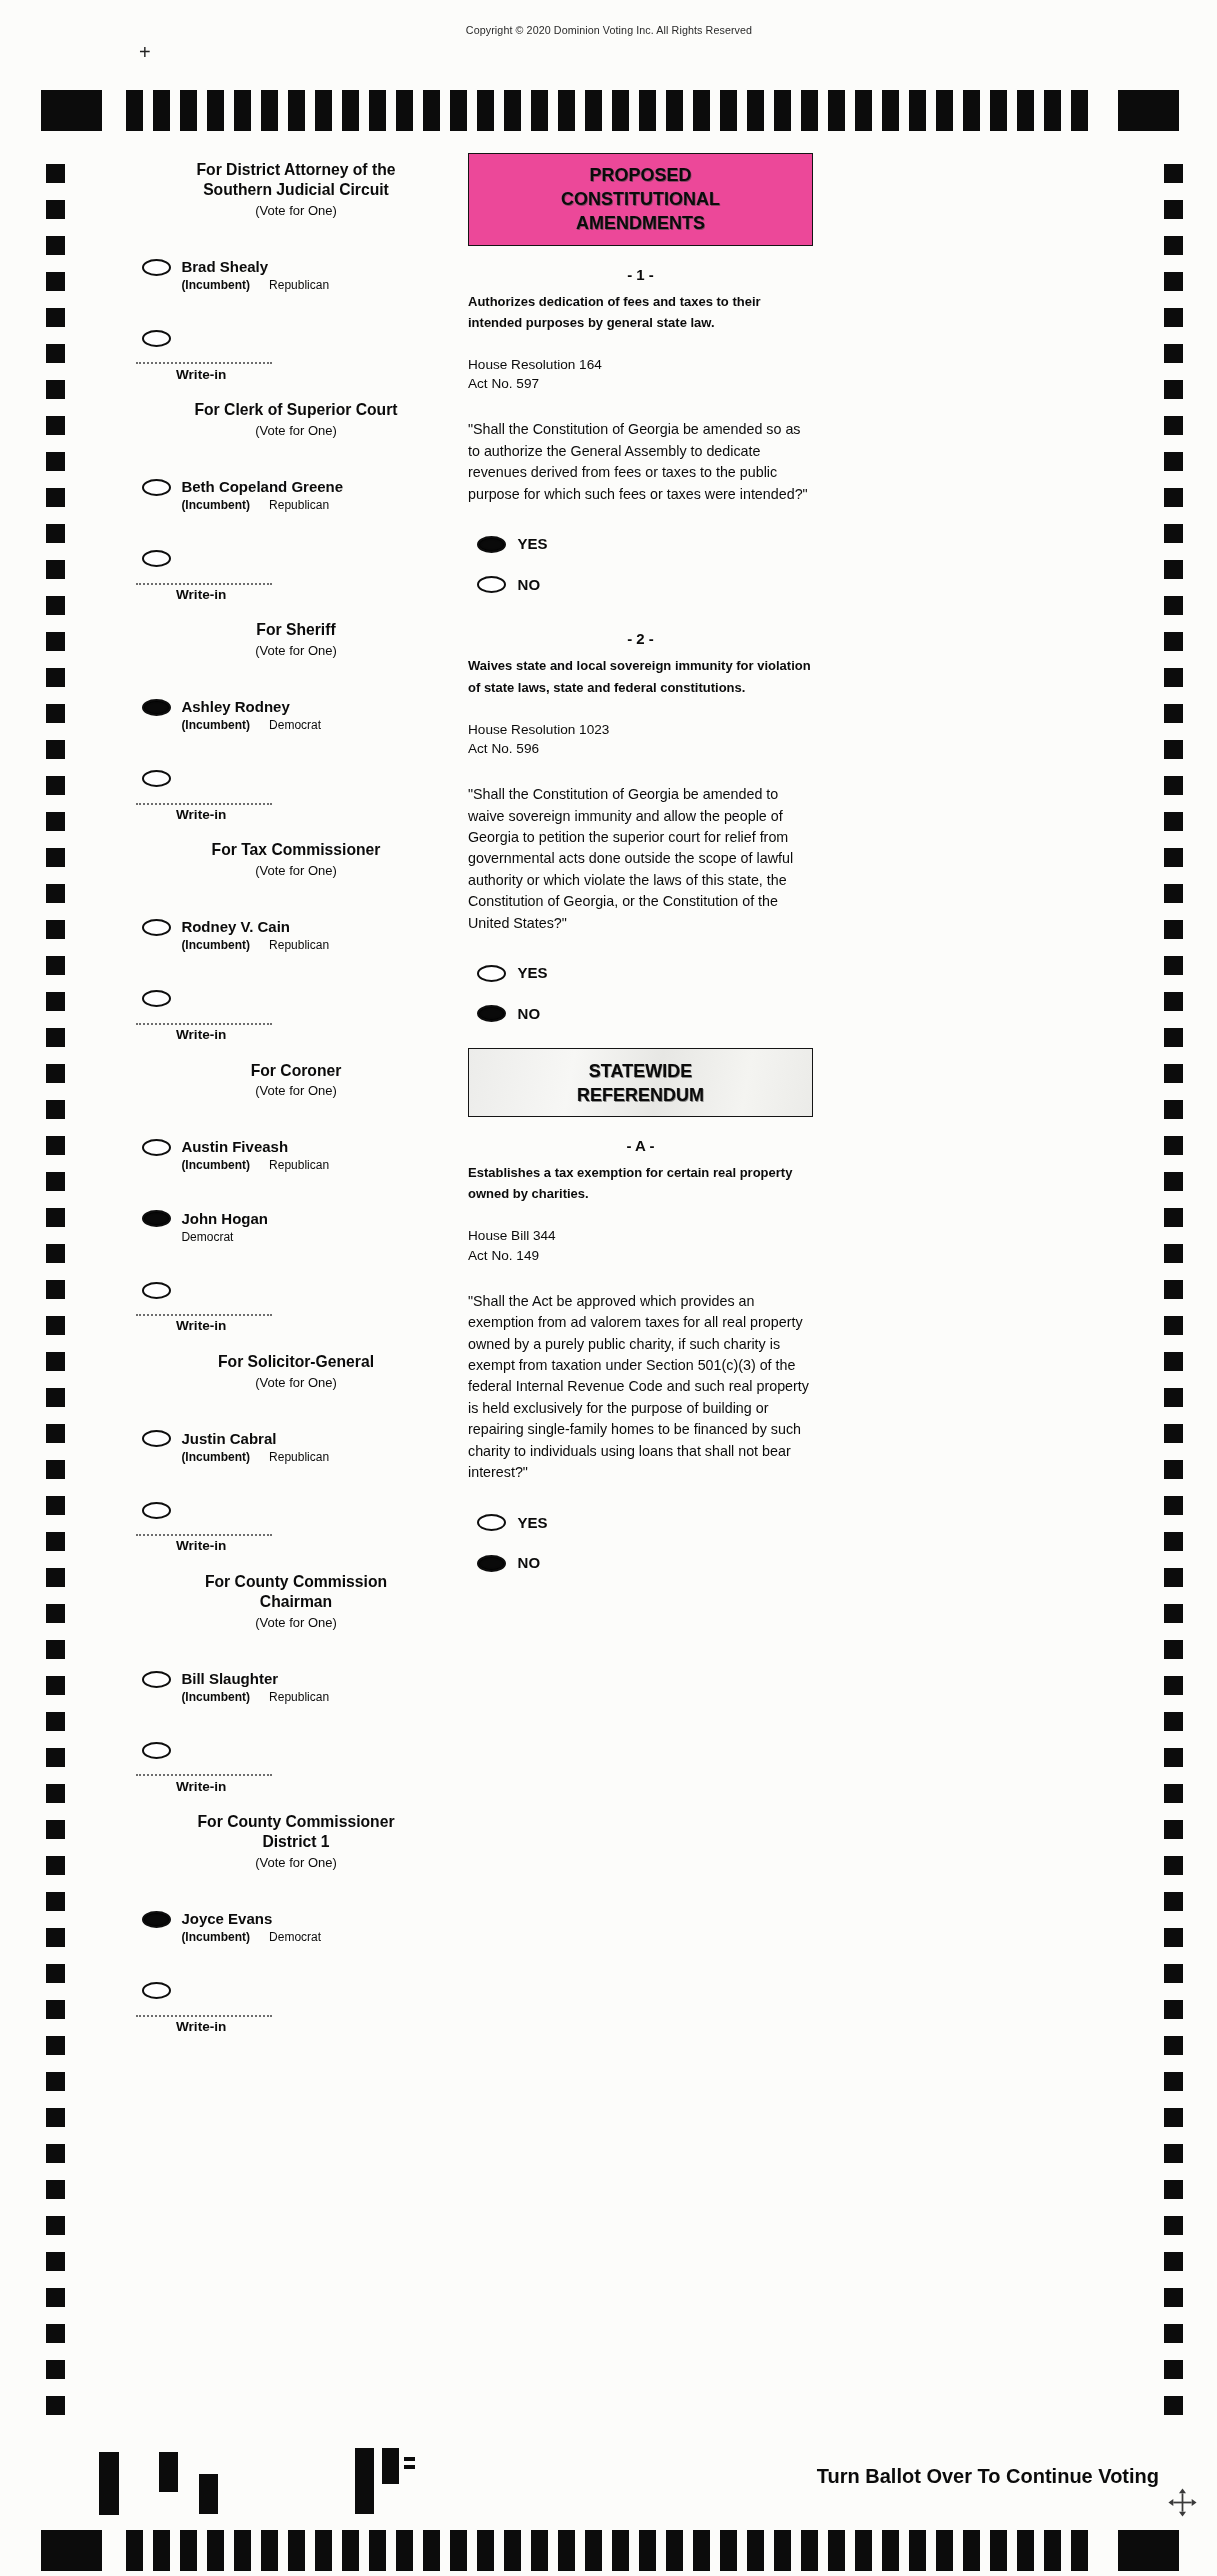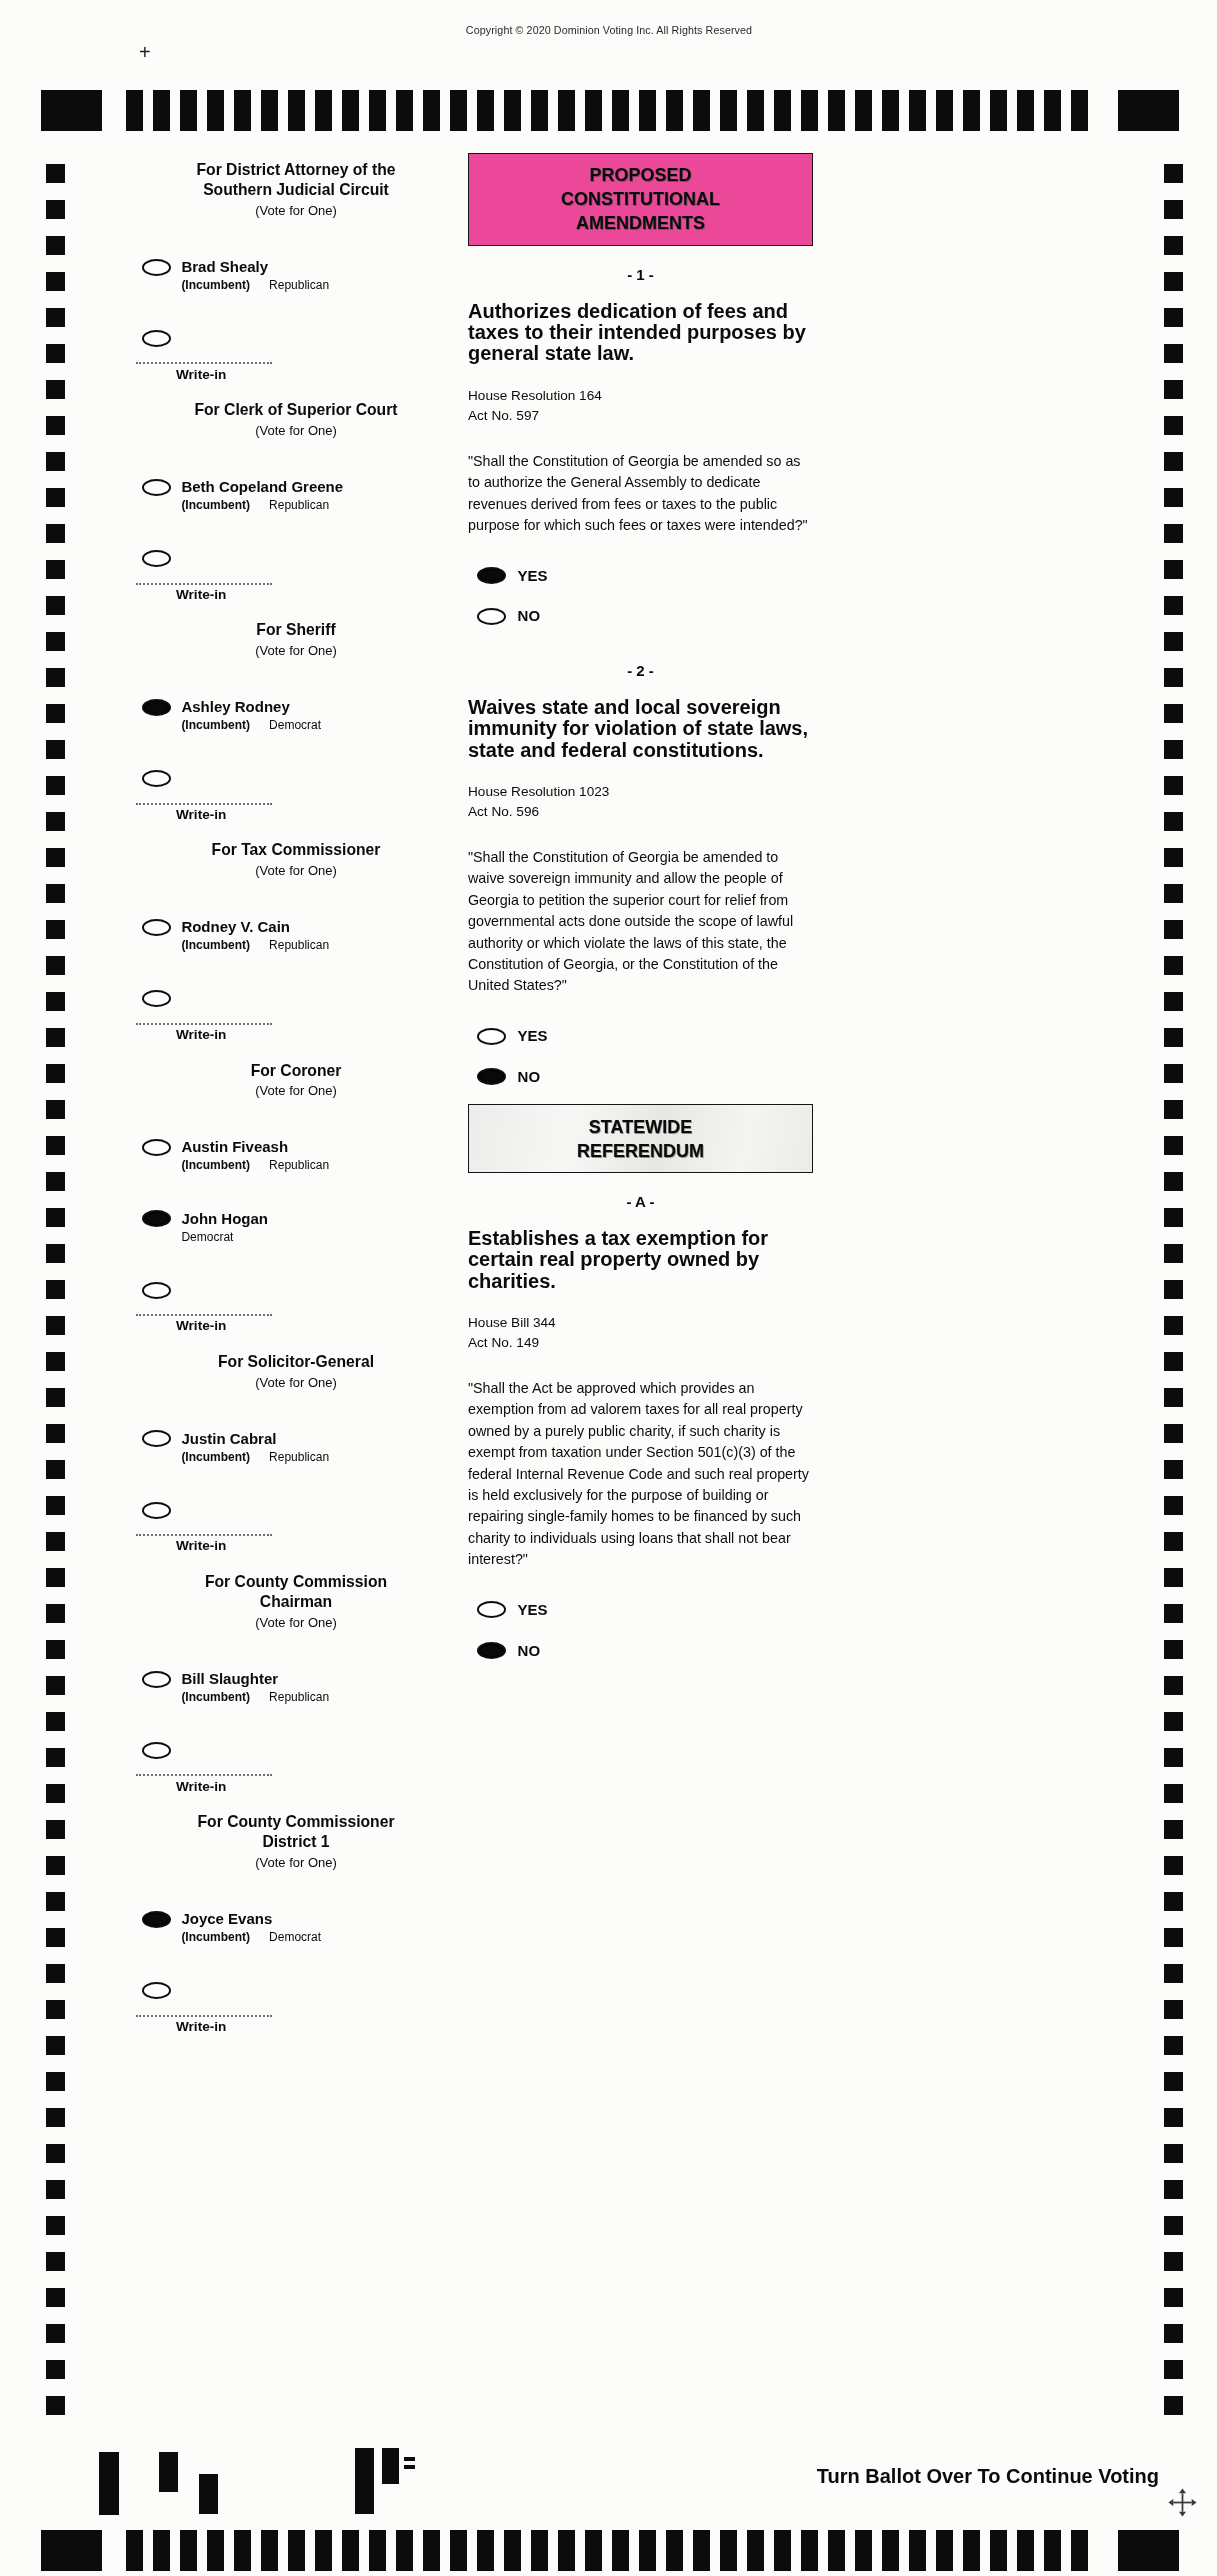--- a/index.html
+++ b/index.html
@@ -52,25 +52,25 @@
   .write-in-label { font-weight:bold; font-size:13.6px; margin-left:40px; margin-top:2.1px; }
 
   
   .col-right { position:absolute; left:468px; top:153px; width:345px; }
   .measure-header { border:1.4px solid #151515; text-align:center; font-weight:bold;
     font-size:18px; line-height:24px; padding:9.3px 4.3px;
     text-shadow:0.7px 0.7px 0 rgba(60,60,60,.55), -0.4px -0.4px 0 rgba(120,120,120,.4);
     background:#ec4899; }
   .measure-header.noisy {
     background:linear-gradient(100deg,#ececea 0%,#f7f7f5 30%,#e7e7e4 55%,#f4f4f1 80%,#ebebe8 100%); }
-  .measure-header.mt { margin-top:19px; }
+  .measure-header.mt { margin-top:26px; }
 
   .m-number { text-align:center; font-weight:bold; font-size:15px; margin-top:20px; }
   .m-number.later { margin-top:37px; }
-  .m-summary { font-weight:bold; font-size:20px; line-height:21.4px; margin-top:18px; }
+  .m-summary { font-weight:bold; font-size:13px; line-height:21.4px; margin-top:8px; }
   .m-refs { font-size:13.6px; line-height:19.3px; margin-top:21.4px; }
   .m-question { font-size:14.3px; line-height:21.4px; margin-top:26px; }
   .opt-row { display:flex; align-items:center; gap:12px; margin-top:23px; padding-left:8.6px; }
   .opt-row.first-opt { margin-top:30px; }
   .opt-label { font-weight:bold; font-size:15px; }
 
   
   .turn-over { position:absolute; right:59px; top:2465px; font-weight:bold; font-size:20px; }
   .move-icon { position:absolute; left:1167px; top:2487px; }
 

